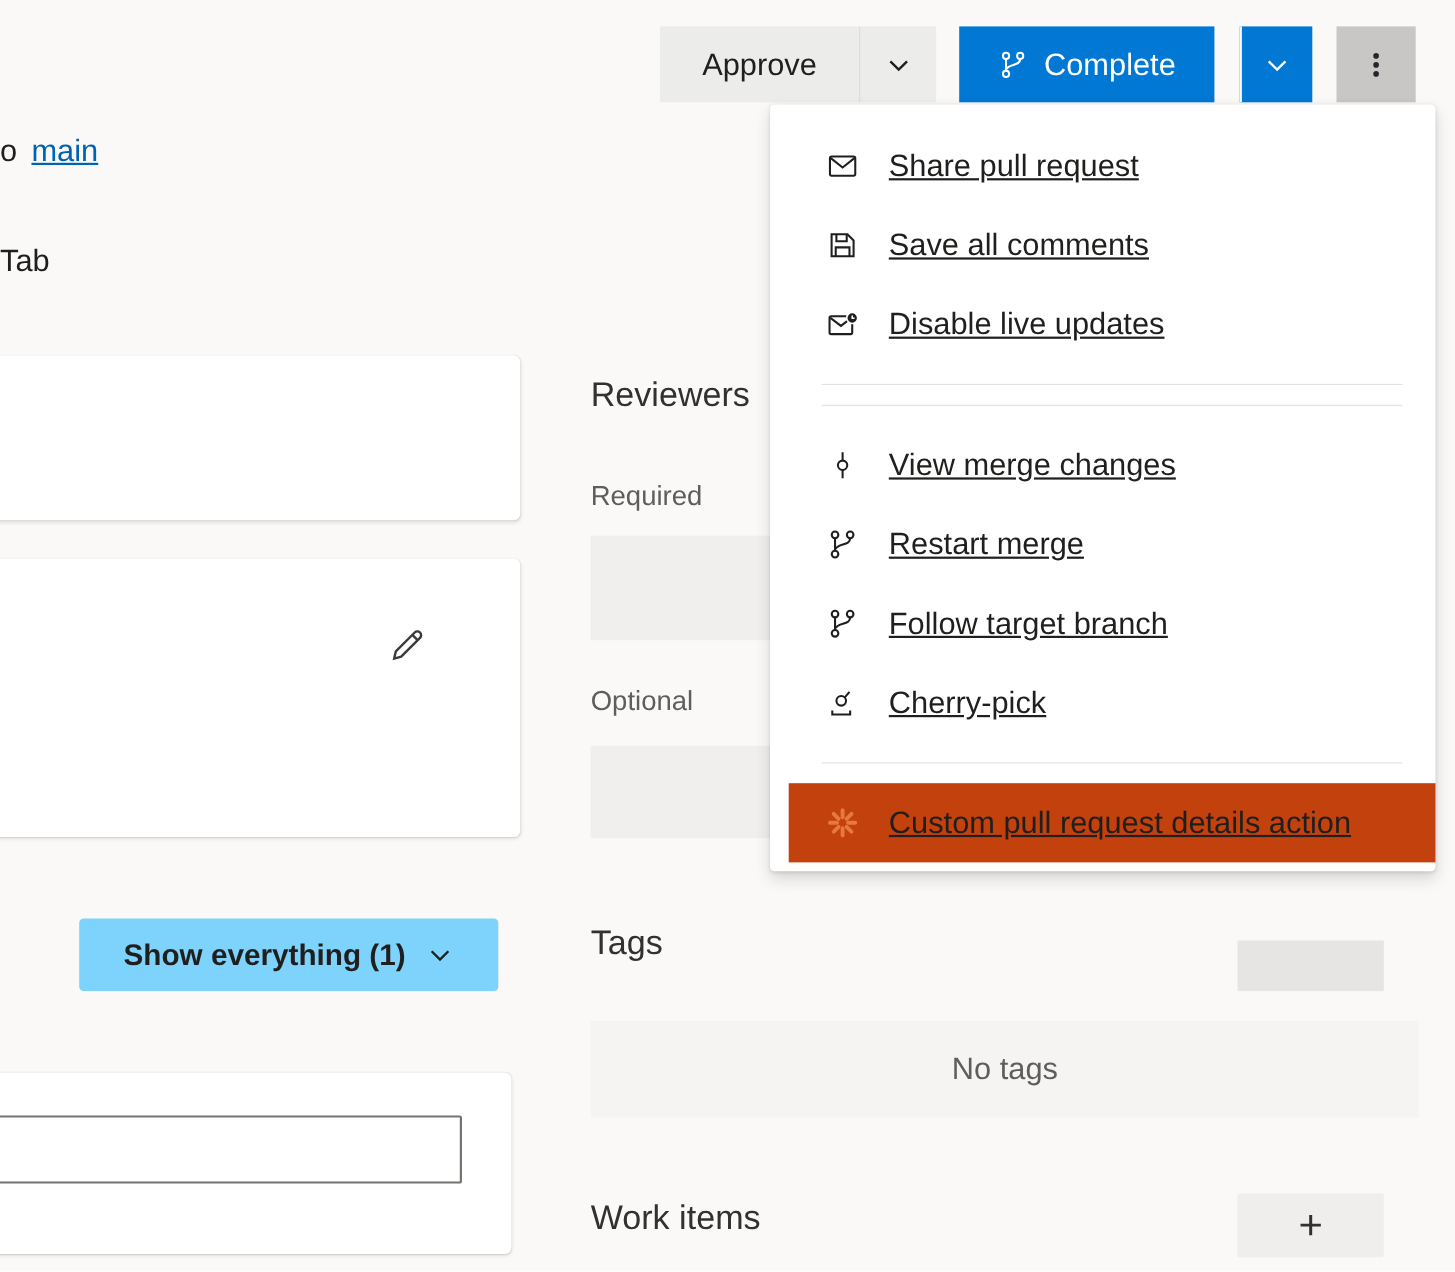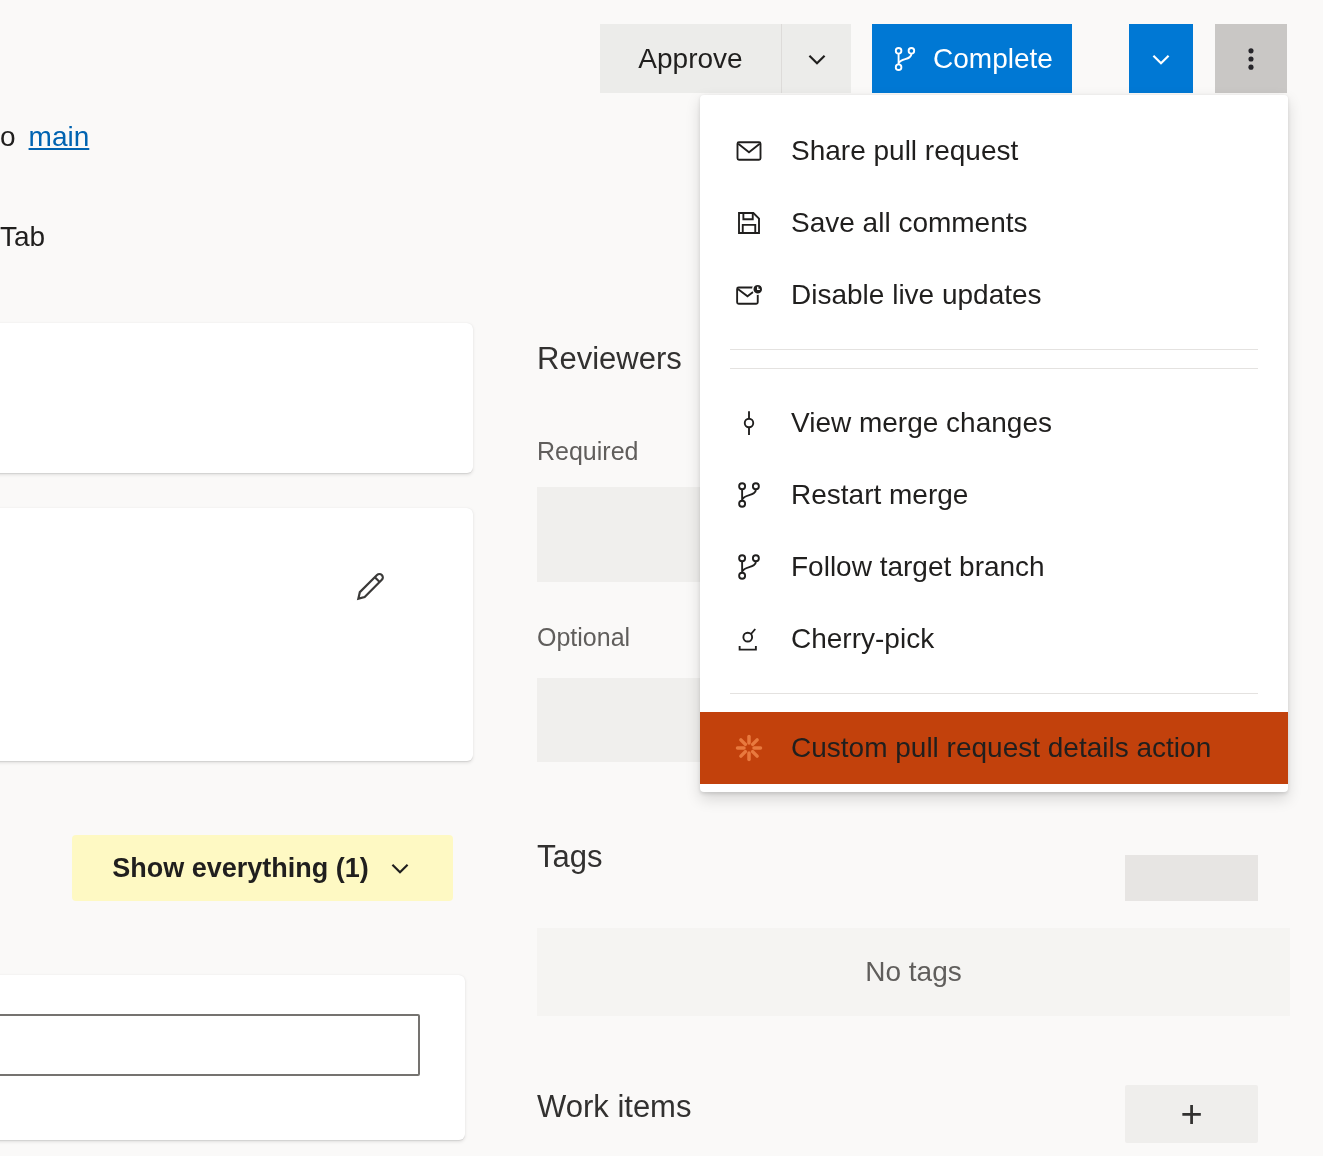--- a/index.html
+++ b/index.html
@@ -8,32 +8,32 @@
     background:#faf9f8;color:#201f1e;
     font-family:"Liberation Sans","DejaVu Sans",sans-serif;
   }
   .abs{position:absolute;}
   button{font-family:inherit;cursor:pointer;}
 
   
   .btn{display:flex;align-items:center;justify-content:center;border:none;box-sizing:border-box;}
   .approve-main{left:600px;top:24px;width:181px;height:69px;background:#ececea;font-size:28px;color:#201f1e;}
   .approve-chev{left:781px;top:24px;width:70px;height:69px;background:#ececea;border-left:1px solid #dddbd9;color:#201f1e;}
-  .complete-main{left:872px;top:24px;width:200px;height:69px;background:#0078d4;color:#ffffff;font-size:28px;gap:14px;}
+  .complete-main{left:872px;top:24px;width:232px;height:69px;background:#0078d4;color:#ffffff;font-size:28px;gap:14px;}
   .complete-chev{left:1127px;top:24px;width:66px;height:69px;background:#0078d4;color:#ffffff;}
   .more-btn{left:1215px;top:24px;width:72px;height:69px;background:#c9c7c5;color:#26252a;}
 
   .icon{display:inline-flex;align-items:center;justify-content:center;}
   .icon svg{display:block;}
 
   
   .context-menu{
     left:700px;top:95px;width:588px;background:#ffffff;border-radius:4px;
     box-shadow:0 6.4px 14.4px rgba(0,0,0,.14),0 1.2px 3.6px rgba(0,0,0,.11);
-    padding:20px 0 8px 0;z-index:20;
+    padding:20px 0 8px 17px;z-index:20;text-decoration:underline;
   }
   .menu-item{display:flex;align-items:center;height:72px;padding:0 20px 0 33px;background:transparent;}
   .menu-item.highlight{background:#c2410c;}
   .mi-icon{width:32px;height:32px;display:flex;align-items:center;justify-content:center;color:#201f1e;flex:0 0 32px;}
   .mi-label{margin-left:26px;font-size:28px;color:#201f1e;white-space:nowrap;}
   .menu-divider{height:1px;background:#e4e2e0;margin:18px 30px;}
 
   
   .into-line{left:0;top:121px;font-size:28px;color:#201f1e;}
   .branch-link{color:#0063b1;text-decoration:underline;margin-left:13px;}
@@ -42,21 +42,21 @@
   .card{background:#ffffff;border-radius:6px;
     box-shadow:0 1.6px 3.6px rgba(0,0,0,.1),0 .3px .9px rgba(0,0,0,.08);}
   .card-1{left:-40px;top:323px;width:513px;height:150px;}
   .card-2{left:-40px;top:508px;width:513px;height:253px;}
   .card-3{left:-40px;top:975px;width:505px;height:165px;}
 
   .pencil-btn{left:348px;top:566px;width:44px;height:44px;background:none;border:none;color:#3b3a39;padding:0;}
   .text-input{left:-30px;top:1014px;width:450px;height:62px;border:2px solid #757370;border-radius:2px;
     background:#ffffff;box-sizing:border-box;font-size:26px;padding:0 14px;color:#201f1e;}
 
-  .show-everything{left:72px;top:835px;width:381px;height:66px;background:#fef9c3;border:none;border-radius:4px;
+  .show-everything{left:72px;top:835px;width:381px;height:66px;background:#7dd3fc;border:none;border-radius:4px;
     display:flex;align-items:center;justify-content:center;gap:18px;font-size:27px;font-weight:600;color:#201f1e;}
 
   
   .section-heading{font-size:31px;color:#323130;}
   .reviewers-heading{left:537px;top:341px;}
   .sub-label{font-size:25px;color:#605e5c;}
   .required-label{left:537px;top:437px;}
   .required-box{left:537px;top:487px;width:751px;height:95px;background:#f0efed;}
   .optional-label{left:537px;top:623px;}
   .optional-box{left:537px;top:678px;width:751px;height:84px;background:#f0efed;}

